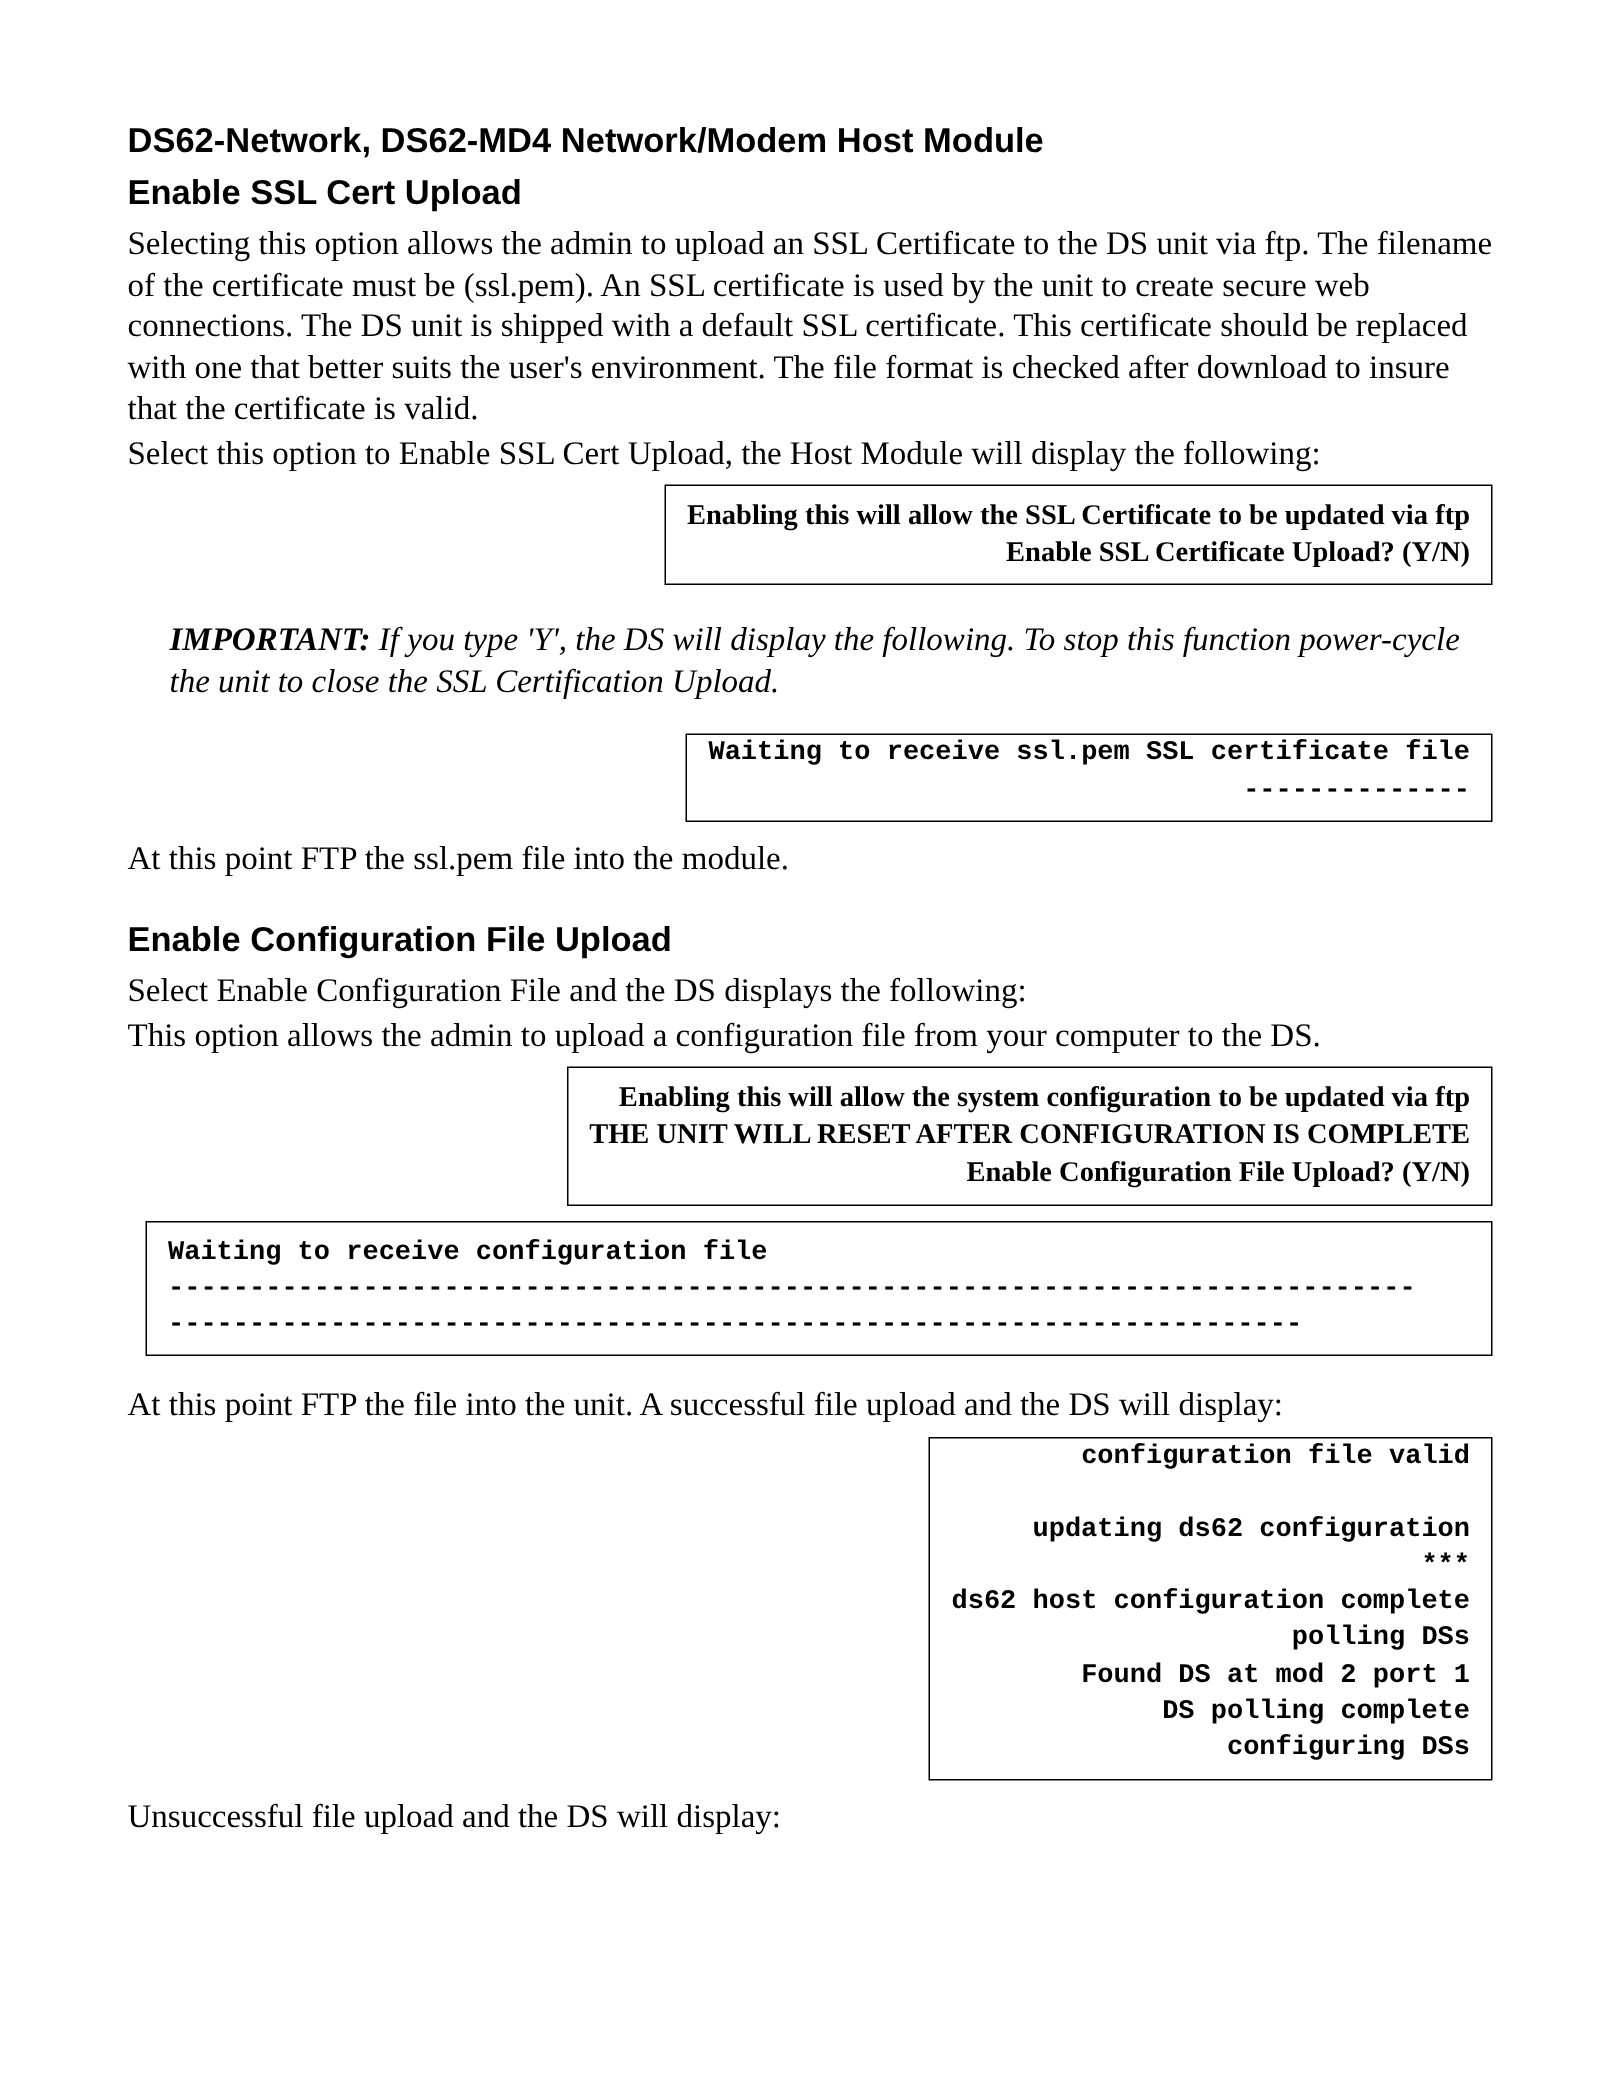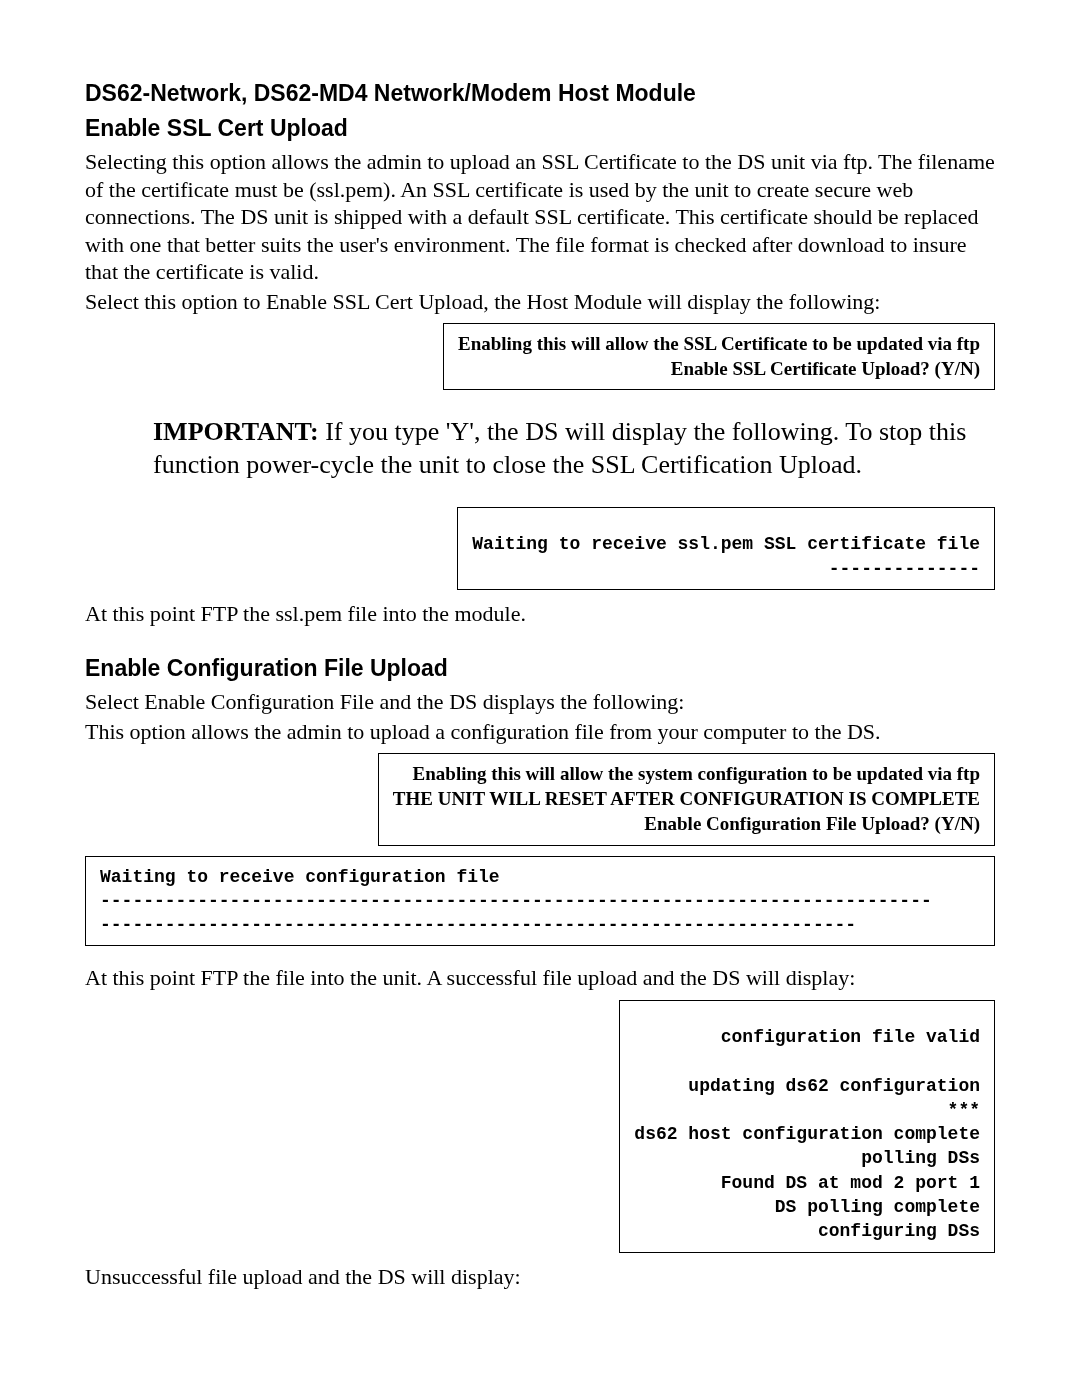--- a/index.html
+++ b/index.html
@@ -51,42 +51,43 @@
     padding: 8px 14px 8px 14px;
     font-family: "Times New Roman", Times, serif;
     font-weight: bold;
     font-size: 19px;
     line-height: 1.3;
     white-space: pre-line;
   }
   .mono-box {
     display: inline-block;
     border: 1.5px solid #000;
-    padding: 24px 14px 8px 14px;
+    padding: 0 14px 8px 14px;
     font-family: "Courier New", Courier, monospace;
     font-weight: bold;
     font-size: 18px;
     line-height: 1.35;
     white-space: pre;
   }
   .mono-box-wide {
     border: 1.5px solid #000;
     padding: 8px 14px 8px 14px;
     font-family: "Courier New", Courier, monospace;
     font-weight: bold;
     font-size: 18px;
     line-height: 1.35;
     white-space: pre;
-    margin: 10px 0 18px 0;
+    margin: 10px 0 18px 12px;
     overflow: hidden;
   }
   .indent-note {
-    margin-left: 68px;
-    font-size: 26px;
+    margin-left: 28px;
+    font-size: 22px;
     line-height: 1.25;
+    font-style: italic;
   }
   .important-label {
     font-weight: bold;
   }
 </style>
 </head>
 <body>
 
 <div class="page">
 

